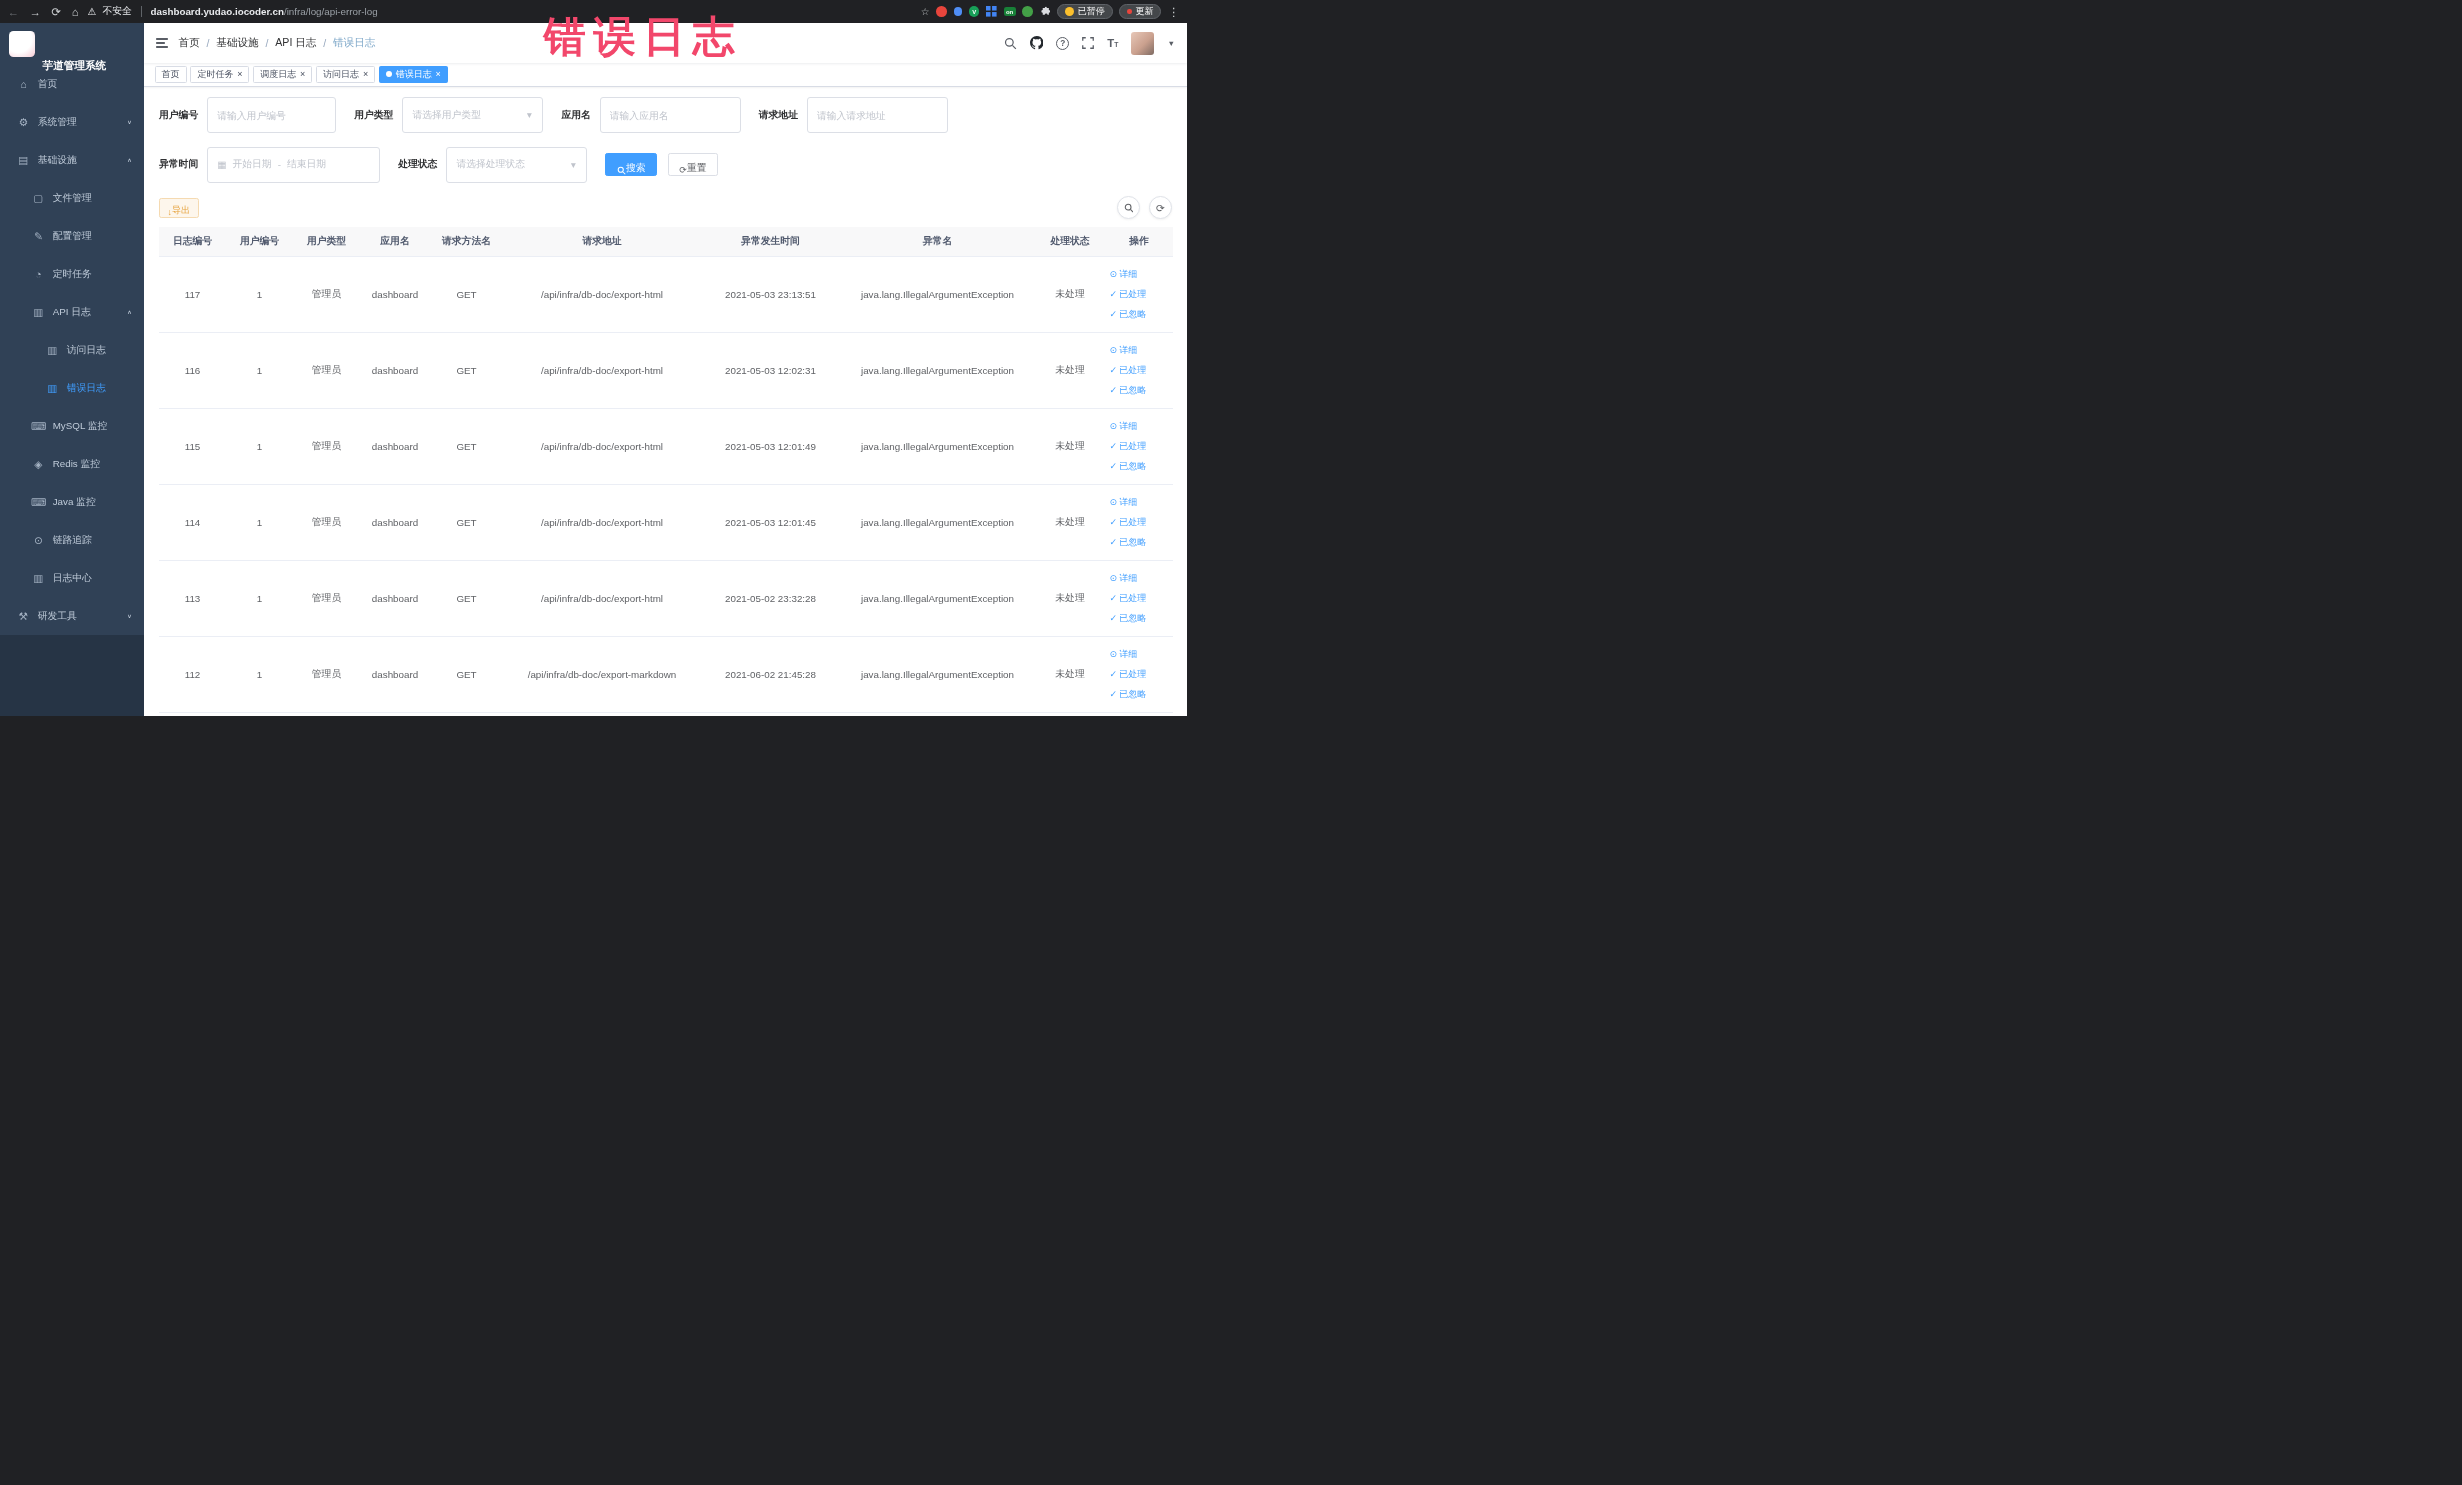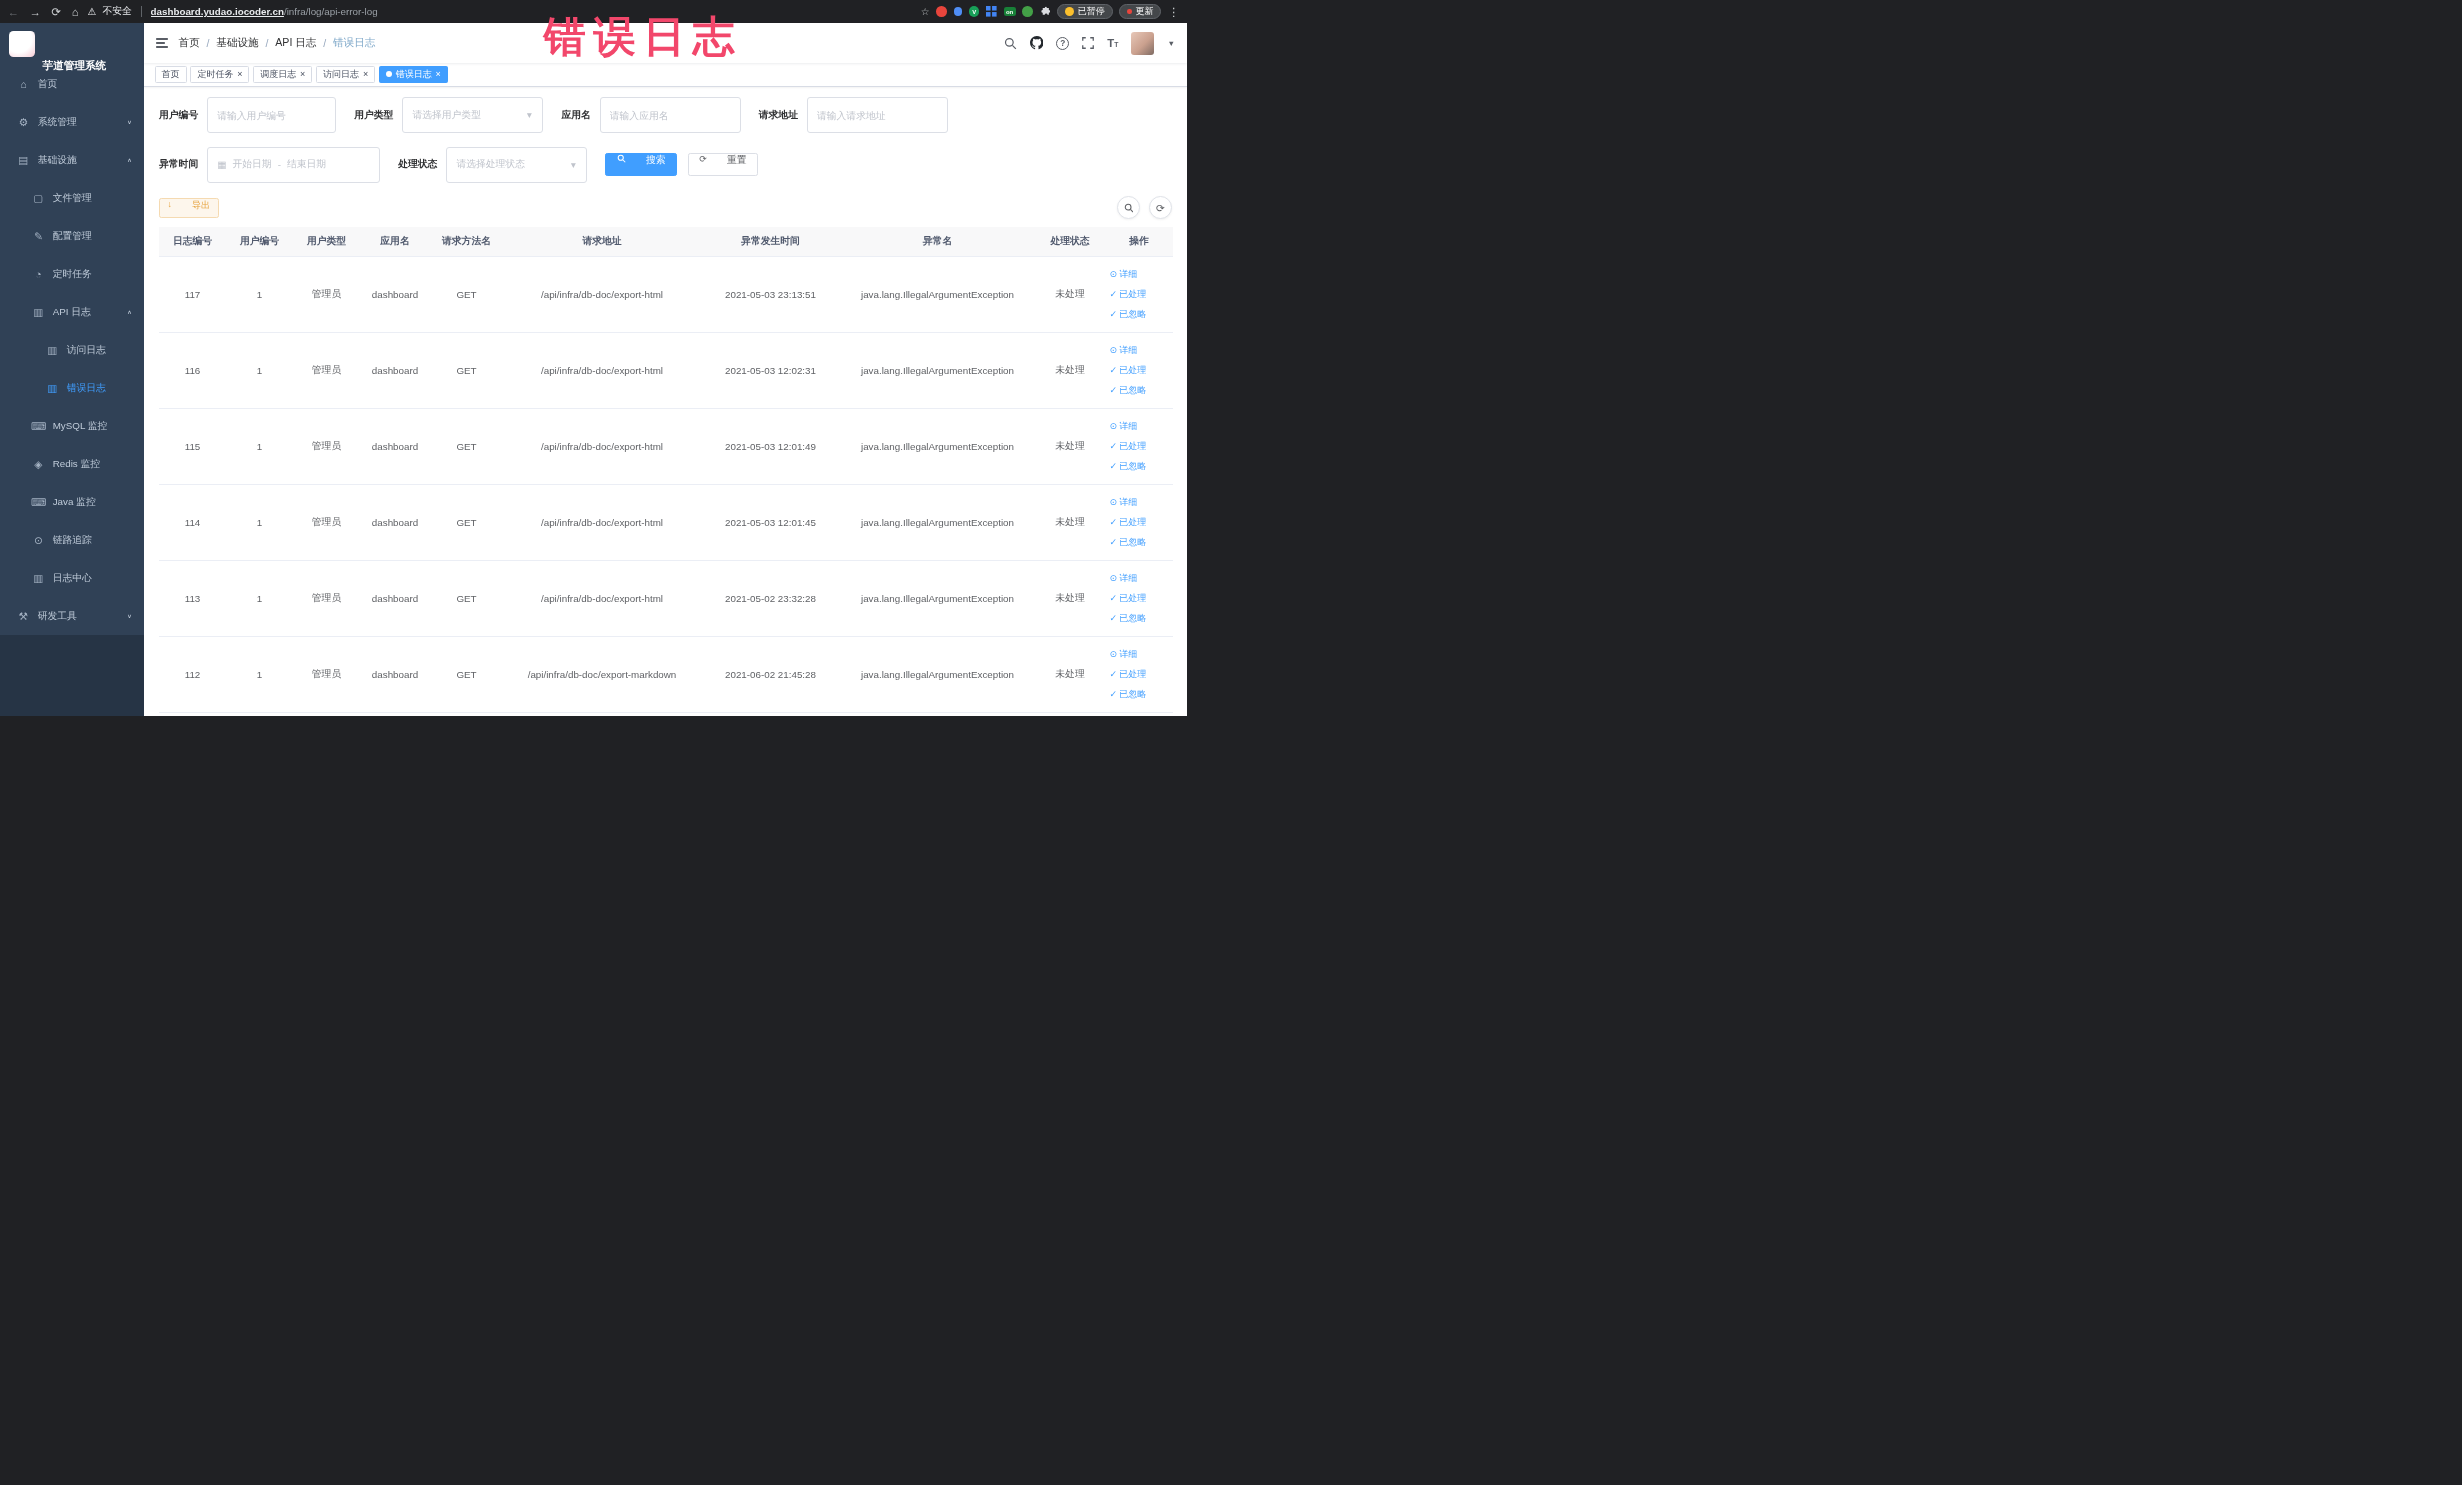--- a/index.html
+++ b/index.html
@@ -8,21 +8,21 @@
 
   
   .browser-bar { height: 23px; background: #202124; display: flex; align-items: center; padding: 0 7.6px; color: #e8eaed; font-size: 9.8px; gap: 9px; }
   .nav-icons { display: flex; align-items: center; gap: 10.6px; font-size: 11.4px; color: #cdd0d3; }
   .nav-icons .disabled { color: #6d7175; }
   .addr { display: flex; align-items: center; gap: 6px; flex: 1; min-width: 0; }
   .addr .warn { font-size: 9.8px; color: #e8eaed; }
   .addr .sec-label { color: #e8eaed; }
   .addr .divider { width: 0.8px; height: 10.6px; background: #5f6368; margin: 0 3px; }
   .addr .url { white-space: nowrap; overflow: hidden; }
-  .addr .url .domain { color: #e8eaed; font-weight: 700; text-decoration: underline; }
+  .addr .url .domain { color: #e8eaed; font-weight: 700; }
   .addr .url .path { color: #9aa0a6; }
   .ext-area { display: flex; align-items: center; gap: 6.8px; }
   .ext-dot { width: 10.6px; height: 10.6px; border-radius: 50%; display: inline-flex; align-items: center; justify-content: center; font-size: 6px; color: #fff; font-weight: 700; }
   .on-badge { background: #188038; color: #fff; font-size: 6px; font-weight: 700; padding: 1.5px 2.3px; border-radius: 2.3px; }
   .chip { background: #44474a; border: 0.8px solid #5f6368; border-radius: 9px; height: 15px; display: inline-flex; align-items: center; gap: 3.8px; padding: 0 6.8px; font-size: 9px; color: #fff; white-space: nowrap; }
   .face-dot { width: 9px; height: 9px; border-radius: 50%; background: #fbc02d; }
   .red-dot { width: 4.5px; height: 4.5px; border-radius: 50%; background: #e8453c; }
   .kebab { color: #cdd0d3; font-size: 11.4px; }
 
   
@@ -76,21 +76,21 @@
   .filter-label { font-size: 9.8px; font-weight: 700; color: #303133; margin-right: 9px; white-space: nowrap; }
   .inp { height: 36px; border: 0.8px solid #dcdfe6; border-radius: 3px; background: #fff; display: flex; align-items: center; padding: 0 9px; font-size: 9.8px; color: #c0c4cc; }
   input.inp { outline: none; }
   input.inp::placeholder { color: #c0c4cc; }
   .inp.select { justify-content: space-between; cursor: pointer; }
   .inp .caret-down { color: #c0c4cc; font-size: 8.3px; margin-left: 6px; }
   .inp.daterange { gap: 6px; }
   .inp.daterange .cal-icon { color: #c0c4cc; font-size: 9.8px; }
   .w170 { width: 129px; } .w186 { width: 141px; } .w228 { width: 173px; }
 
-  .btn { display: inline-flex; align-items: flex-start; gap: 20px; height: 23px; padding: 0 10.6px; border-radius: 2.3px; font-size: 9.8px; cursor: pointer; border: 0.8px solid transparent; white-space: nowrap; }
+  .btn { display: inline-flex; align-items: flex-end; gap: 0; height: 23px; padding: 0 10.6px; border-radius: 2.3px; font-size: 9.8px; cursor: pointer; border: 0.8px solid transparent; white-space: nowrap; }
   .btn-primary { background: #409eff; border-color: #409eff; color: #fff; }
   .btn-default { background: #fff; border-color: #dcdfe6; color: #606266; }
   .btn-warning-plain { background: #fdf6ec; border-color: #f5dab1; color: #e6a23c; height: 19.7px; padding: 0 7.6px; font-size: 9px; }
 
   .toolbar-row { display: flex; align-items: center; justify-content: space-between; margin: 1.5px 0 7.6px 0; }
   .toolbar-right { display: flex; align-items: center; gap: 9px; }
   .circle-btn { width: 23px; height: 23px; border-radius: 50%; border: 0.8px solid #e0e3e9; background: #fff; color: #606266; display: inline-flex; align-items: center; justify-content: center; font-size: 10.6px; cursor: pointer; box-shadow: 0 0.8px 2.3px rgba(0,0,0,.06); }
 
   
   table.grid { width: 100%; border-collapse: collapse; table-layout: fixed; font-size: 9.8px; color: #606266; }

